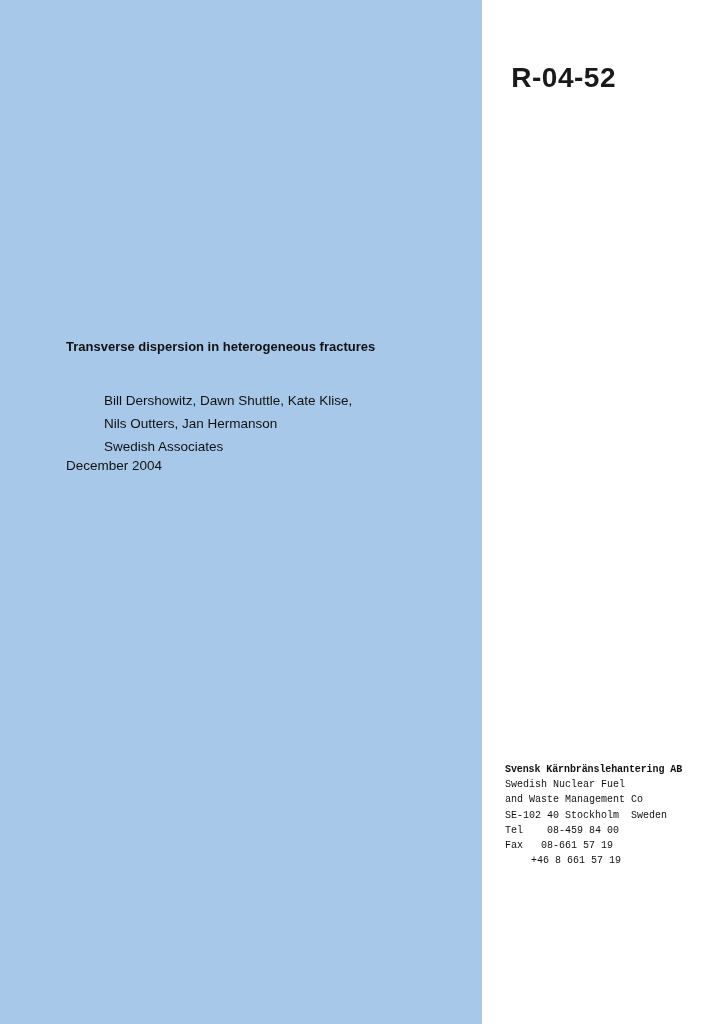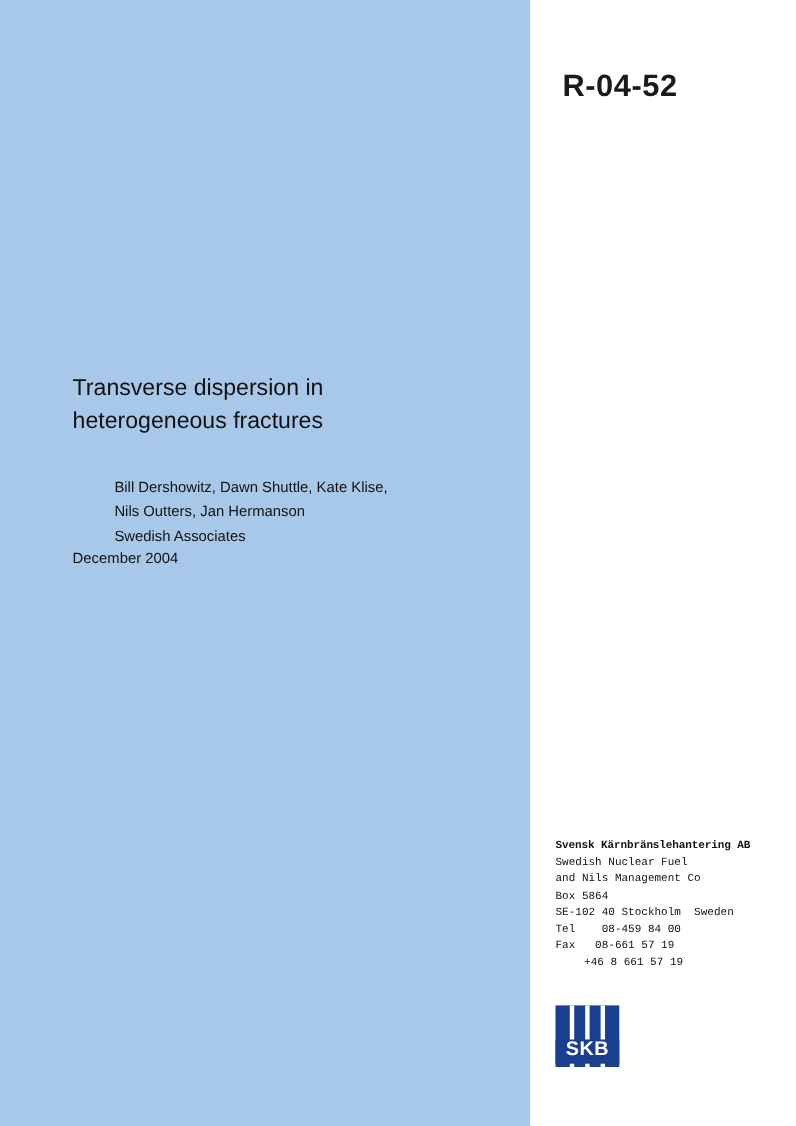--- a/index.html
+++ b/index.html
@@ -42,22 +42,22 @@
     white-space: nowrap;
   }
   
   .title-block {
     position: absolute;
     left: 66px;
     top: 338px;
     width: 360px;
   }
   .doc-title {
-    font-size: 21px;
-    font-weight: normal;
+    font-size: 13px;
+    font-weight: bold;
     line-height: 1.42;
     color: #111111;
     margin: 0;
   }
   .authors {
     margin-top: 34px;
     font-size: 13.5px;
     line-height: 1.68;
     color: #111111;
   }
@@ -159,31 +159,21 @@
       <span class="author-line">Nils Outters, Jan Hermanson</span>
       <span class="author-line">Swedish Associates</span>
     </div>
 
     <div class="doc-date">December 2004</div>
   </div>
 
   <div class="publisher">
     <span class="org line">Svensk Kärnbränslehantering AB</span>
     <span class="line">Swedish Nuclear Fuel</span>
-    <span class="line">and Nils Management Co</span>
-    <span class="line">Box 5864</span>
+    <span class="line">and Waste Management Co</span>
     <span class="line">SE-102 40 Stockholm  Sweden</span>
     <span class="line">Tel    08-459 84 00</span>
     <span class="line">Fax   08-661 57 19</span>
     <span class="indent">+46 8 661 57 19</span>
   </div>
 
-  <div class="logo">
-    <div class="logo-inner">
-      <span class="logo-bar b1"></span>
-      <span class="logo-bar b2"></span>
-      <span class="logo-bar b3"></span>
-      <span class="logo-textbg"></span>
-      <span class="logo-text">SKB</span>
-    </div>
-  </div>
 
 </div>
 
 </body></html>

